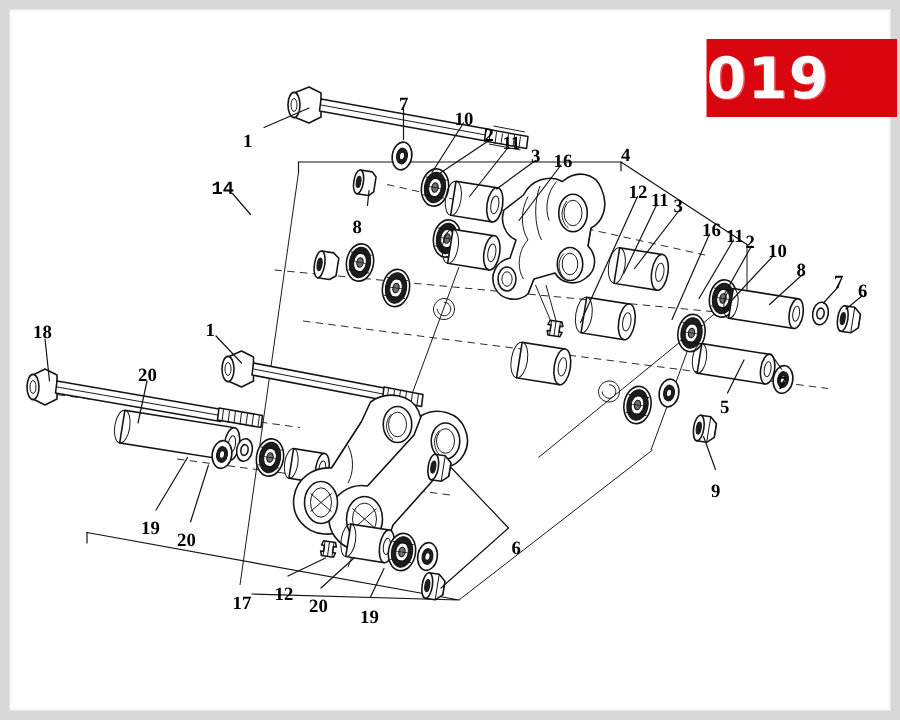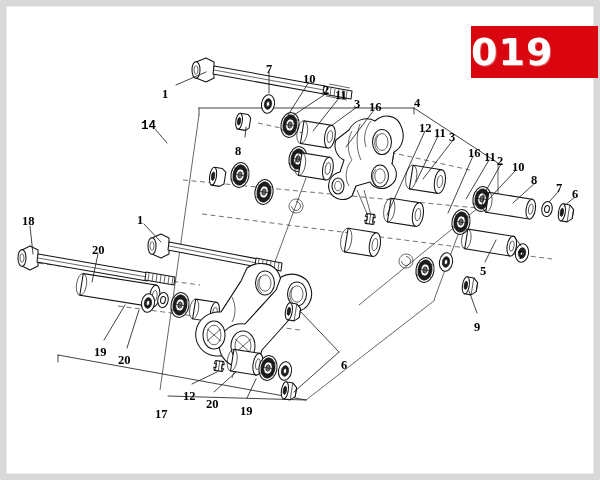--- a/index.html
+++ b/index.html
@@ -464,16 +464,16 @@
       <div class="lbl" style="left: 92px; top: 244px;">20</div>
       <div class="lbl" style="left: 480px; top: 265px;">5</div>
       <div class="lbl" style="left: 518px; top: 249px;">7</div>
       <div class="lbl" style="left: 474px; top: 321px;">9</div>
       <div class="lbl" style="left: 94px; top: 346px;">19</div>
       <div class="lbl" style="left: 118px; top: 354px;">20</div>
       <div class="lbl" style="left: 341px; top: 359px;">6</div>
       <div class="lbl" style="left: 183px; top: 390px;">12</div>
       <div class="lbl" style="left: 206px; top: 398px;">20</div>
       <div class="lbl" style="left: 240px; top: 405px;">19</div>
-      <div class="lbl" style="left: 155px; top: 408px;">17</div>
+      <div class="lbl" style="left: 155px; top: 396px;">17</div>
     </div>
 
 </div>
 
 </body></html>

